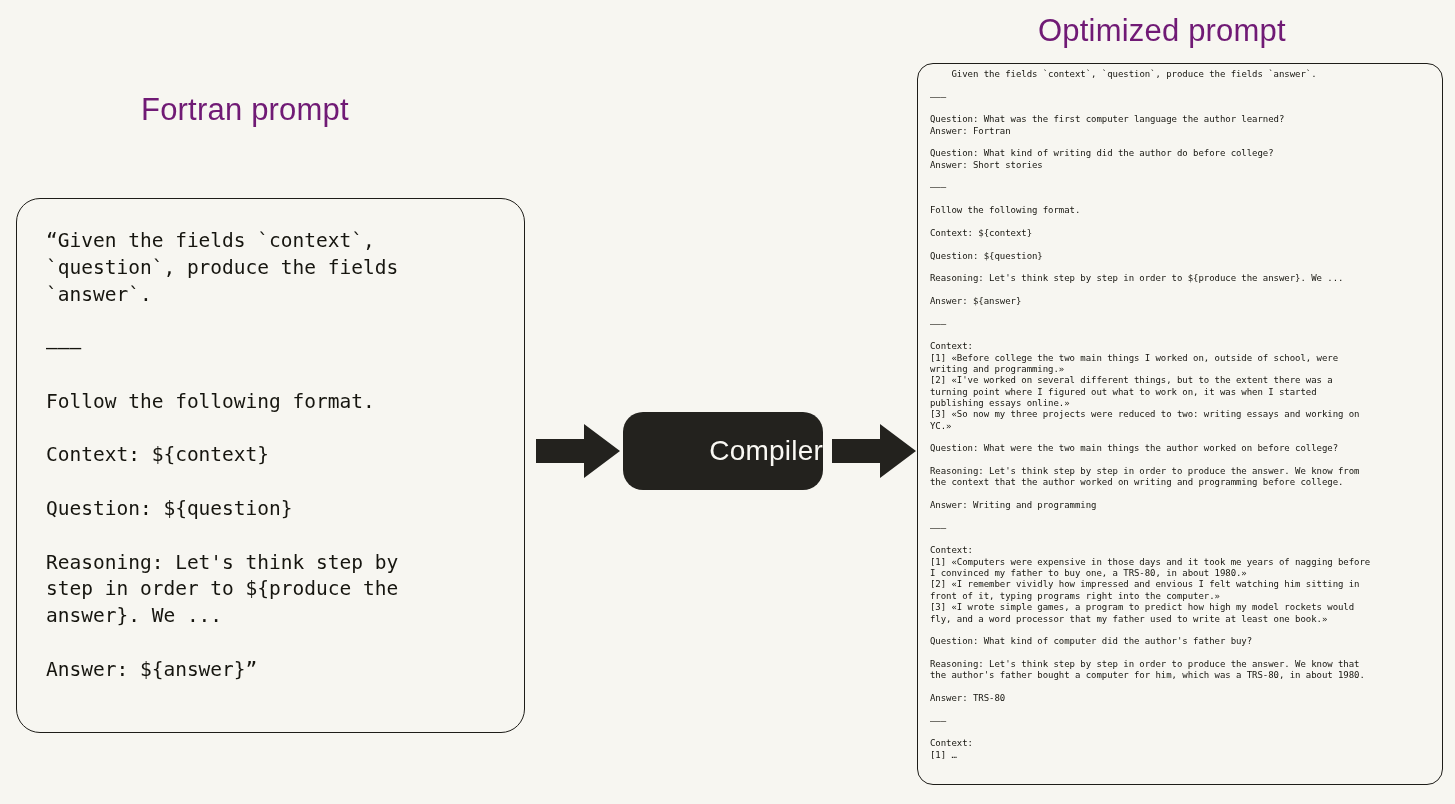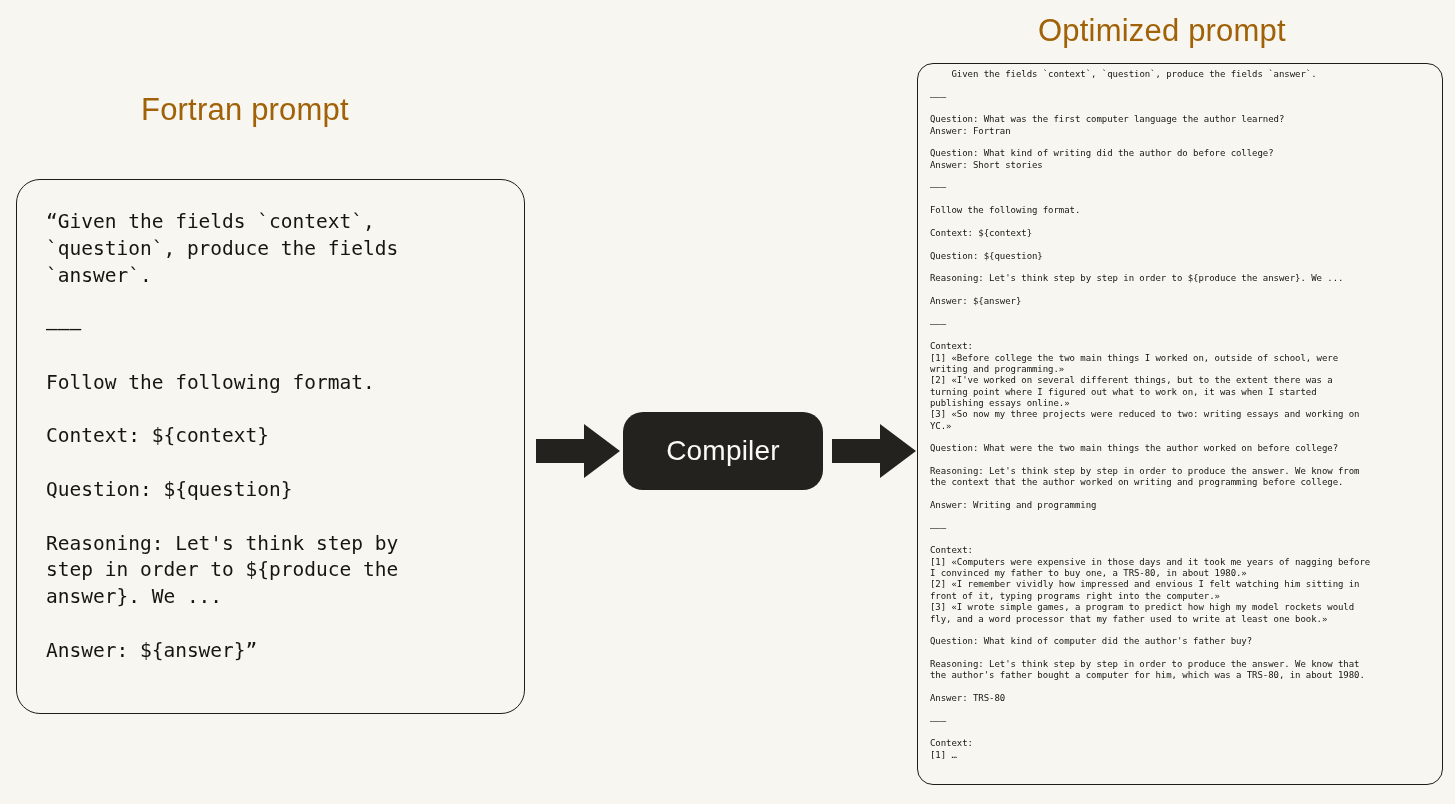--- a/index.html
+++ b/index.html
@@ -20,39 +20,39 @@
     width: 1455px;
     height: 804px;
   }
 
   
   .title {
     position: absolute;
     font-family: "Liberation Sans", sans-serif;
     font-size: 31px;
     font-weight: 400;
-    color: #a16207;
+    color: #701a75;
     letter-spacing: 0.2px;
     white-space: nowrap;
   }
   #title-initial { left: 141px; top: 92px; }
   #title-optimized { left: 1038px; top: 13px; }
 
   
   .prompt-box {
     position: absolute;
     background: #f7f6f1;
     border: 1.6px solid #1e1d19;
     border-radius: 22px;
     box-sizing: border-box;
     overflow: hidden;
   }
   #initial-box {
     left: 16px;
-    top: 179px;
+    top: 198px;
     width: 509px;
     height: 535px;
     border-radius: 24px;
   }
   #optimized-box {
     left: 917px;
     top: 63px;
     width: 526px;
     height: 722px;
     border-radius: 16px;
@@ -91,21 +91,21 @@
   #compiler-node {
     position: absolute;
     left: 623px;
     top: 412px;
     width: 200px;
     height: 78px;
     background: #23221e;
     border-radius: 20px;
     display: flex;
     align-items: center;
-    justify-content: center;
+    justify-content: flex-end;
   }
   #compiler-label {
     font-family: "Liberation Sans", sans-serif;
     font-size: 28px;
     color: #faf9f4;
     letter-spacing: 0.2px;
     white-space: nowrap;
   }
 
   

